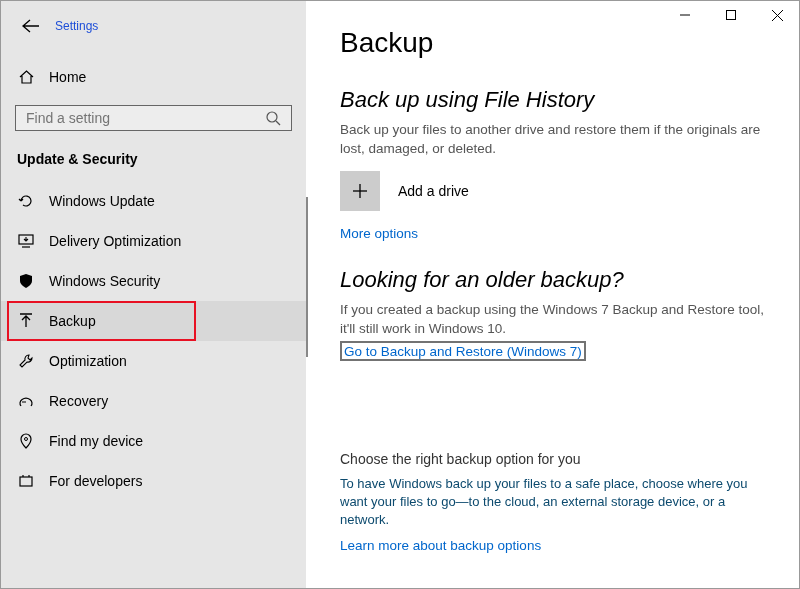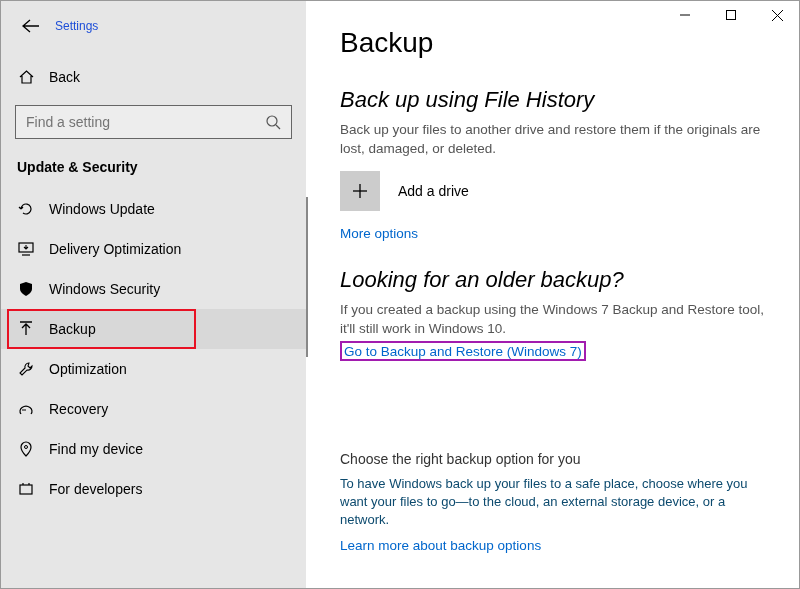--- a/index.html
+++ b/index.html
@@ -47,21 +47,21 @@
     .home-row {
       display: flex;
       align-items: center;
       padding: 10px 16px;
       margin-top: 16px;
       gap: 14px;
     }
     .home-row .icon { width: 18px; display:flex; justify-content:center;}
     .search-box {
       margin: 10px 14px 14px 14px;
-      height: 34px;
+      height: 26px;
       border: 1px solid #666;
       background: #ededed;
       display: flex;
       align-items: center;
       padding: 0 10px;
       justify-content: space-between;
     }
     .search-box input {
       border: none; background: transparent; outline: none;
       font-size: 14px; color: #666; width: 100%;
@@ -131,21 +131,21 @@
       display: flex; align-items: center; justify-content: center;
     }
     .link {
       color: #0066cc;
       font-size: 13.5px;
       cursor: pointer;
       display: inline-block;
     }
     .section-gap { margin-top: 26px; }
     .highlight-link {
-      border: 2px solid #a21caf;
+      border: 2px solid #737373;
       padding: 0 2px;
       display: inline-block;
     }
     .bottom-section { margin-top: 90px; }
     .bottom-heading {
       font-size: 14px;
       font-weight: 400;
       color: #333;
       margin-bottom: 8px;
     }
@@ -189,21 +189,21 @@
       </div>
       <div class="app-title">Settings</div>
     </div>
 
     <div class="home-row">
       <span class="icon">
         <svg width="17" height="16">
             <path d="M2 8 L8.5 2 L15 8 M4 7 V14 H13 V7" fill="none" stroke="#000" stroke-width="1.2"></path>
           </svg>
       </span>
-      <span>Back</span>
+      <span>Home</span>
     </div>
 
     <div class="search-box">
       <input type="text" placeholder="Find a setting" style="">
       <span>
         <svg width="15" height="15">
             <circle cx="6" cy="6" r="5" fill="none" stroke="#555" stroke-width="1.2"></circle>
             <line x1="10" y1="10" x2="14" y2="14" stroke="#555" stroke-width="1.2"></line>
           </svg>
       </span>

